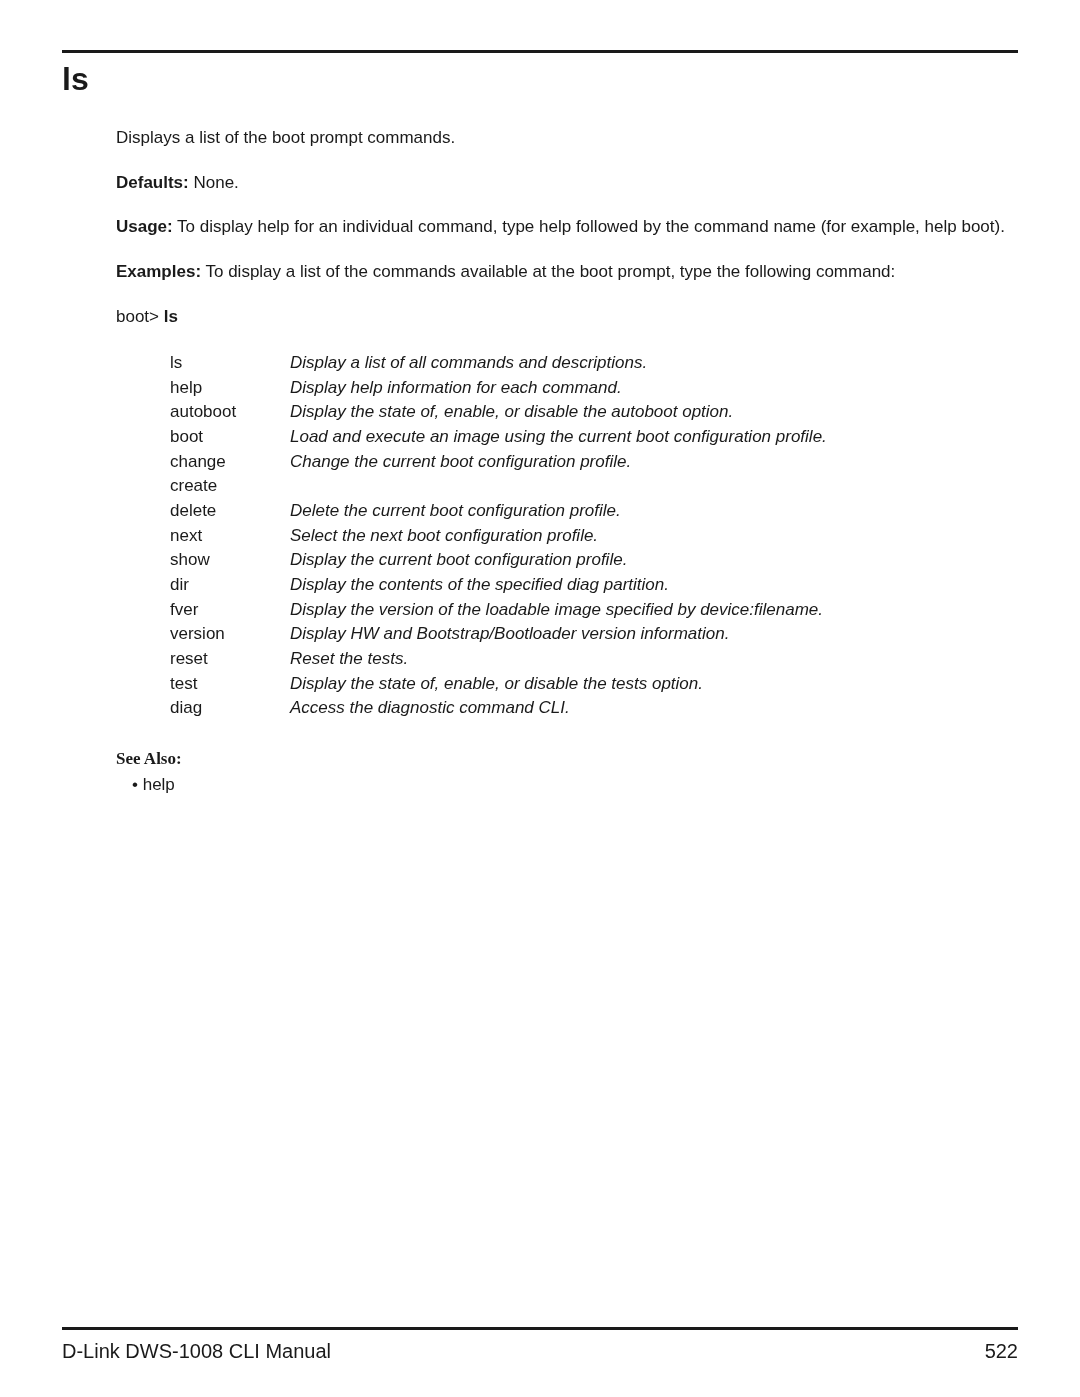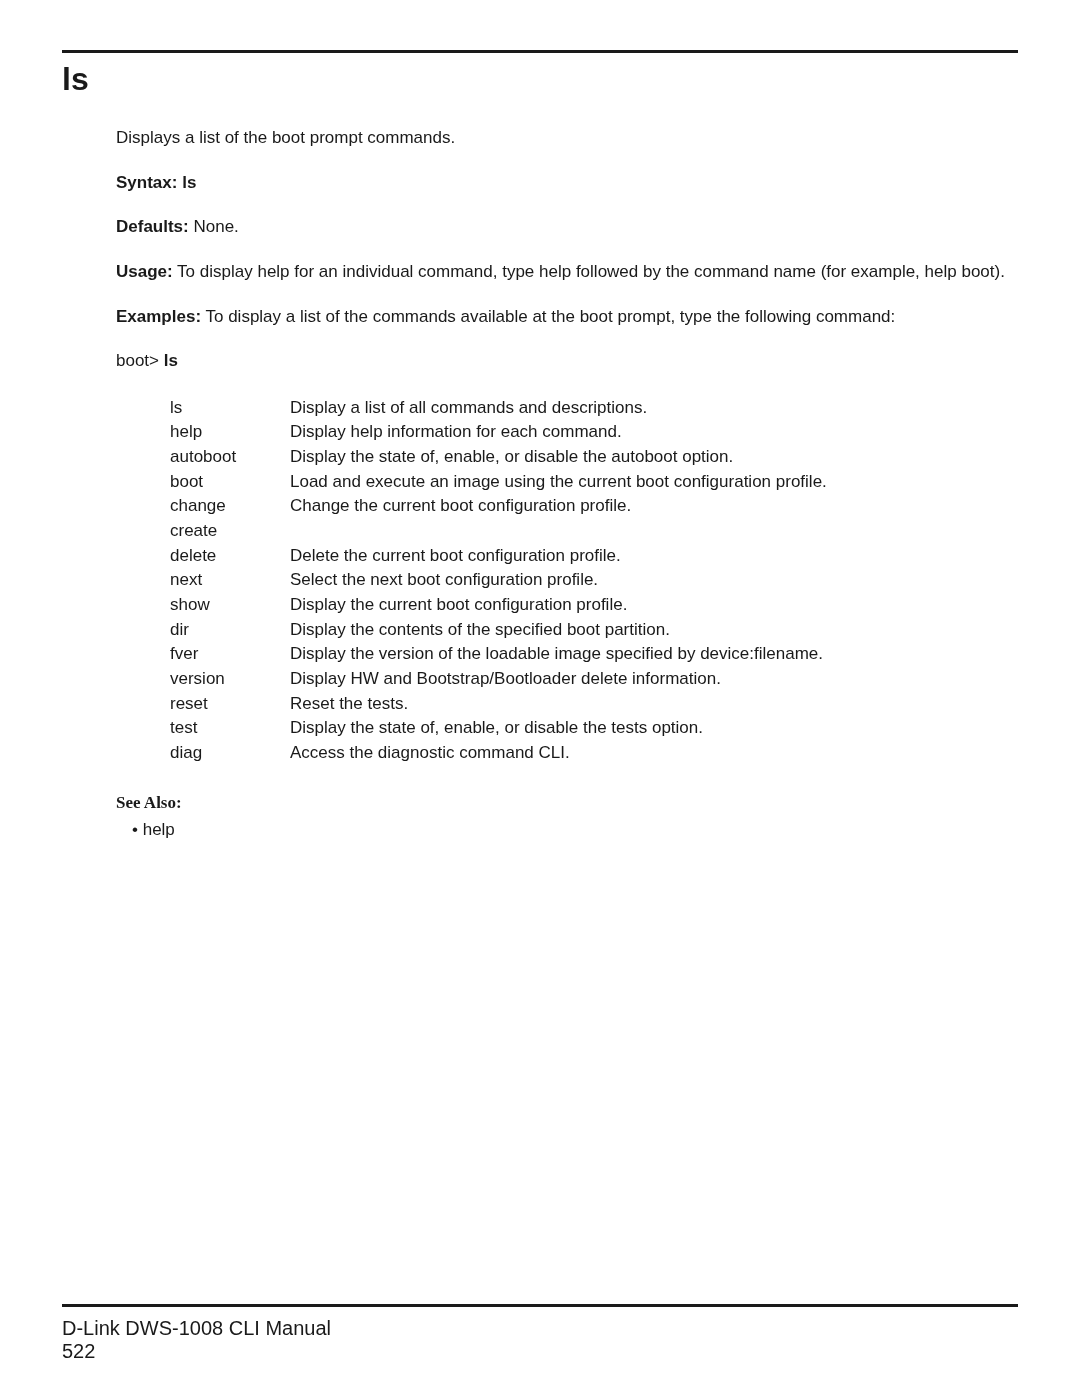--- a/index.html
+++ b/index.html
@@ -51,20 +51,21 @@
     .cmd-row {
       display: flex;
       line-height: 1.45;
     }
     .cmd-name {
       width: 120px;
       flex-shrink: 0;
     }
     .cmd-desc {
       flex: 1;
+      font-style: italic;
     }
     .see-also-heading {
       font-weight: bold;
       margin-bottom: 2px;
       font-family: Liberation Serif, serif;
     }
     .bullet-item {
       margin-left: 16px;
     }
     .footer {
@@ -74,37 +75,32 @@
       right: 62px;
     }
     .footer-rule {
       border-top: 3px solid #1a1a1a;
       margin-bottom: 10px;
     }
     .footer-row {
       display: flex;
       justify-content: space-between;
       font-size: 20px;
-      flex-direction: column;
     }
   </style>
 </head>
 <body>
 
 <div class="page">
   <div class="top-rule"></div>
   <h1 class="cmd-title">ls</h1>
 
   <div class="content">
     <p class="para">Displays a list of the boot prompt commands.</p>
 
-    <p class="para">
-      <span class="bold">Syntax:</span>
-      <span class="bold">ls</span>
-    </p>
 
     <p class="para">
       <span class="bold">Defaults:</span>
       <span>None.</span>
     </p>
 
 
     <p class="para">
       <span class="bold">Usage:</span>
       <span>To display help for an individual command, type help followed by the command name (for example, help boot).</span>
@@ -151,29 +147,29 @@
       <div class="cmd-row">
           <span class="cmd-name">next</span>
           <span class="cmd-desc">Select the next boot configuration profile.</span>
         </div>
       <div class="cmd-row">
           <span class="cmd-name">show</span>
           <span class="cmd-desc">Display the current boot configuration profile.</span>
         </div>
       <div class="cmd-row">
           <span class="cmd-name">dir</span>
-          <span class="cmd-desc">Display the contents of the specified boot partition.</span>
+          <span class="cmd-desc">Display the contents of the specified diag partition.</span>
         </div>
       <div class="cmd-row">
           <span class="cmd-name">fver</span>
           <span class="cmd-desc">Display the version of the loadable image specified by device:filename.</span>
         </div>
       <div class="cmd-row">
           <span class="cmd-name">version</span>
-          <span class="cmd-desc">Display HW and Bootstrap/Bootloader delete information.</span>
+          <span class="cmd-desc">Display HW and Bootstrap/Bootloader version information.</span>
         </div>
       <div class="cmd-row">
           <span class="cmd-name">reset</span>
           <span class="cmd-desc">Reset the tests.</span>
         </div>
       <div class="cmd-row">
           <span class="cmd-name">test</span>
           <span class="cmd-desc">Display the state of, enable, or disable the tests option.</span>
         </div>
       <div class="cmd-row">

